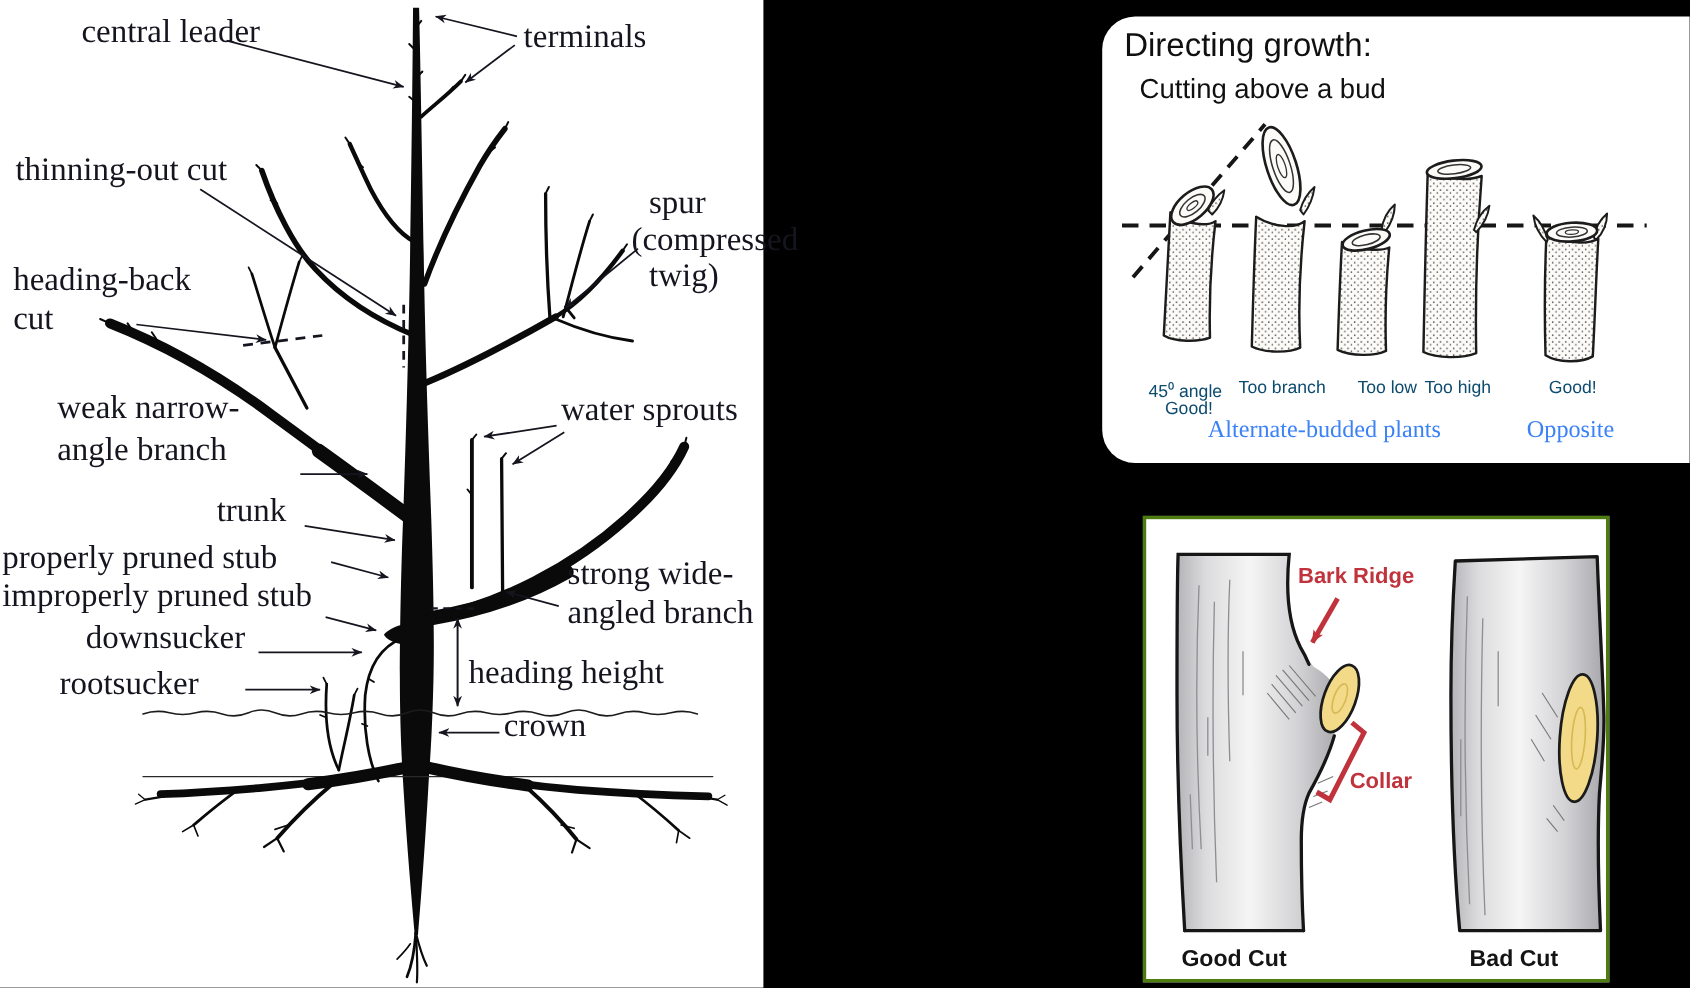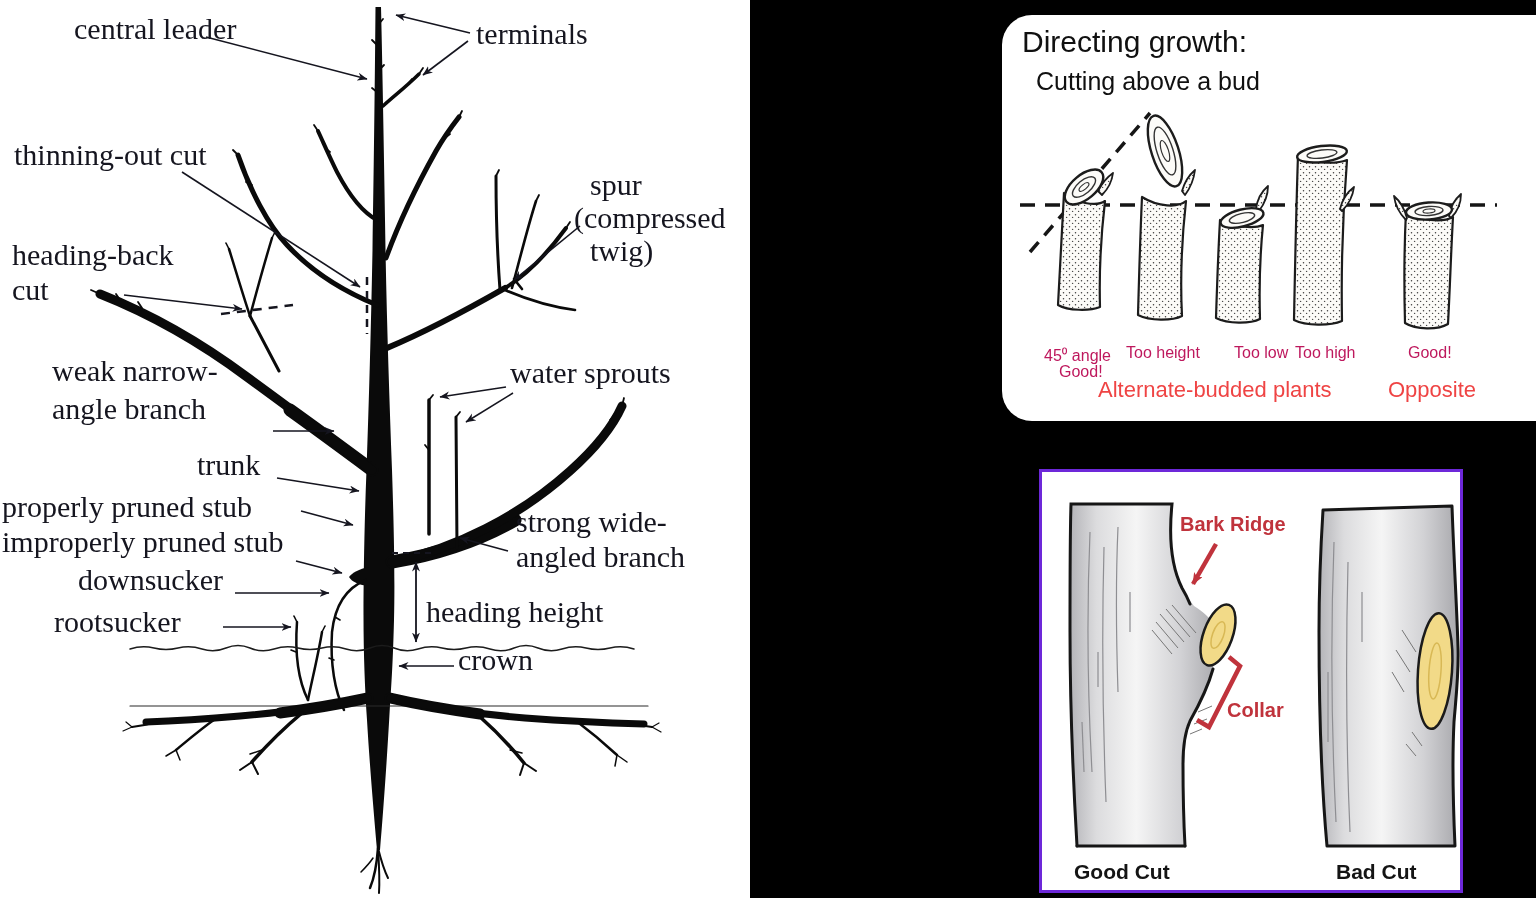--- a/index.html
+++ b/index.html
@@ -1,43 +1,43 @@
 <!DOCTYPE html>
 <html><head>
 <meta charset="utf-8">
 <style>
   html,body{margin:0;padding:0;}
   body{width:1536px;height:898px;background:#000;position:relative;overflow:hidden;
        font-family:"Liberation Sans",sans-serif;}
   .panel{position:absolute;background:#fff;}
-  #left-panel{left:0;top:0;width:750px;height:898px;}
+  #left-panel{left:0;top:0;width:694px;height:898px;}
   #tr-panel{left:1002px;top:15px;width:641px;height:406px;border-radius:30px;}
-  #br-panel{left:1039px;top:469px;width:424px;height:424px;border:3px solid #6d28d9;box-sizing:border-box;}
+  #br-panel{left:1039px;top:469px;width:424px;height:424px;border:3px solid #4d7c0f;box-sizing:border-box;}
   svg.art{position:absolute;left:0;top:0;}
   
   .ll{position:absolute;font-family:"Liberation Serif",serif;font-size:30px;line-height:1.02;
       color:#15151f;white-space:nowrap;}
   .l-central{left:74px;top:14px;}   .l-terminals{left:476px;top:19px;}
   .l-thinning{left:14px;top:140px;} .l-spur1{left:590px;top:170px;}
   .l-spur2{left:574px;top:203px;}   .l-spur3{left:590px;top:236px;}
   .l-hb1{left:12px;top:240px;}      .l-hb2{left:12px;top:275px;}
   .l-weak1{left:52px;top:356px;}    .l-weak2{left:52px;top:394px;}
   .l-water{left:510px;top:358px;}   .l-trunk{left:197px;top:450px;}
   .l-prop{left:2px;top:492px;}      .l-improp{left:2px;top:527px;}
   .l-down{left:54px;top:565px;margin-left:24px;}     .l-root{left:54px;top:607px;}
   .l-strong1{left:516px;top:507px;} .l-strong2{left:516px;top:542px;}
   .l-hh{left:426px;top:597px;}      .l-crown{left:458px;top:645px;}
   
   .tr-title{position:absolute;left:20px;top:10px;font-size:30px;color:#101010;white-space:nowrap;}
   .tr-sub{position:absolute;left:34px;top:52px;font-size:25px;color:#101010;white-space:nowrap;}
-  .tl{position:absolute;font-size:16px;color:#be185d;white-space:nowrap;}
+  .tl{position:absolute;font-size:16px;color:#0c4a6e;white-space:nowrap;}
   .t-a45{left:42px;top:329px;}  .t-a45b{left:57px;top:348px;}
   .t-ang{left:124px;top:329px;} .t-low{left:232px;top:329px;}
   .t-high{left:293px;top:329px;}.t-good{left:406px;top:329px;}
-  .tc{position:absolute;font-size:22px;color:#ef4444;white-space:nowrap;}
+  .tc{position:absolute;font-size:22px;color:#3b82f6;white-space:nowrap;font-family:Liberation Serif, serif;}
   .t-alt{left:96px;top:362px;}  .t-opp{left:386px;top:362px;text-align:center;}
   
   .br-red{position:absolute;font-weight:bold;font-size:20px;color:#c0333c;white-space:nowrap;}
   .b-ridge{left:138px;top:41px;} .b-collar{left:185px;top:227px;}
   .br-black{position:absolute;font-weight:bold;font-size:21px;color:#141414;white-space:nowrap;}
   .b-good{left:32px;top:388px;}  .b-bad{left:294px;top:388px;}
 </style>
 </head>
 <body>
 
@@ -267,21 +267,21 @@
         <ellipse cx="427" cy="196" rx="14" ry="4.5" fill="none" stroke-width="1.4" stroke="#333"></ellipse>
         <ellipse cx="427" cy="196" rx="6" ry="2" fill="none" stroke-width="1.2" stroke="#333"></ellipse>
       </g>
     </g>
   </svg>
 
   <div class="tr-title">Directing growth:</div>
   <div class="tr-sub">Cutting above a bud</div>
   <div class="tl t-a45">45⁰ angle</div>
   <div class="tl t-a45b">Good!</div>
-  <div class="tl t-ang">Too height</div>
+  <div class="tl t-ang">Too branch</div>
   <div class="tl t-low">Too low</div>
   <div class="tl t-high">Too high</div>
   <div class="tl t-good">Good!</div>
   <div class="tc t-alt">Alternate-budded plants</div>
   <div class="tc t-opp">Opposite</div>
 </div>
 
 <div id="br-panel" class="panel">
   <svg class="art" width="418" height="418" viewBox="0 0 418 418">
     <defs>

